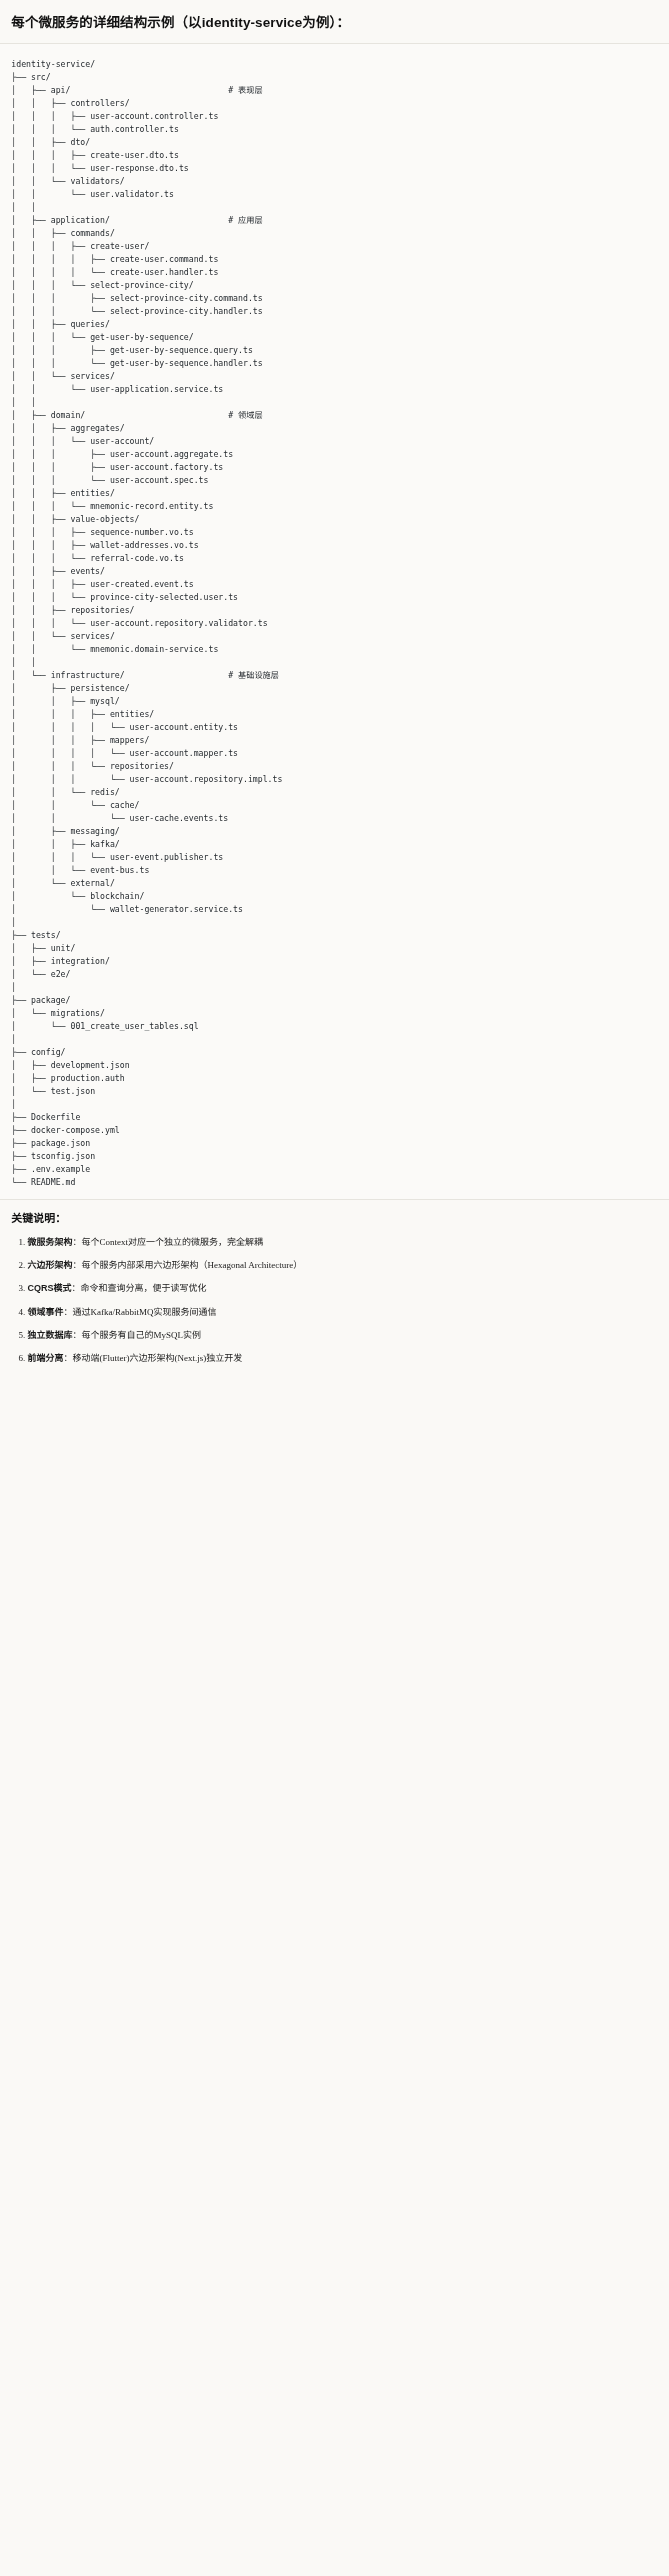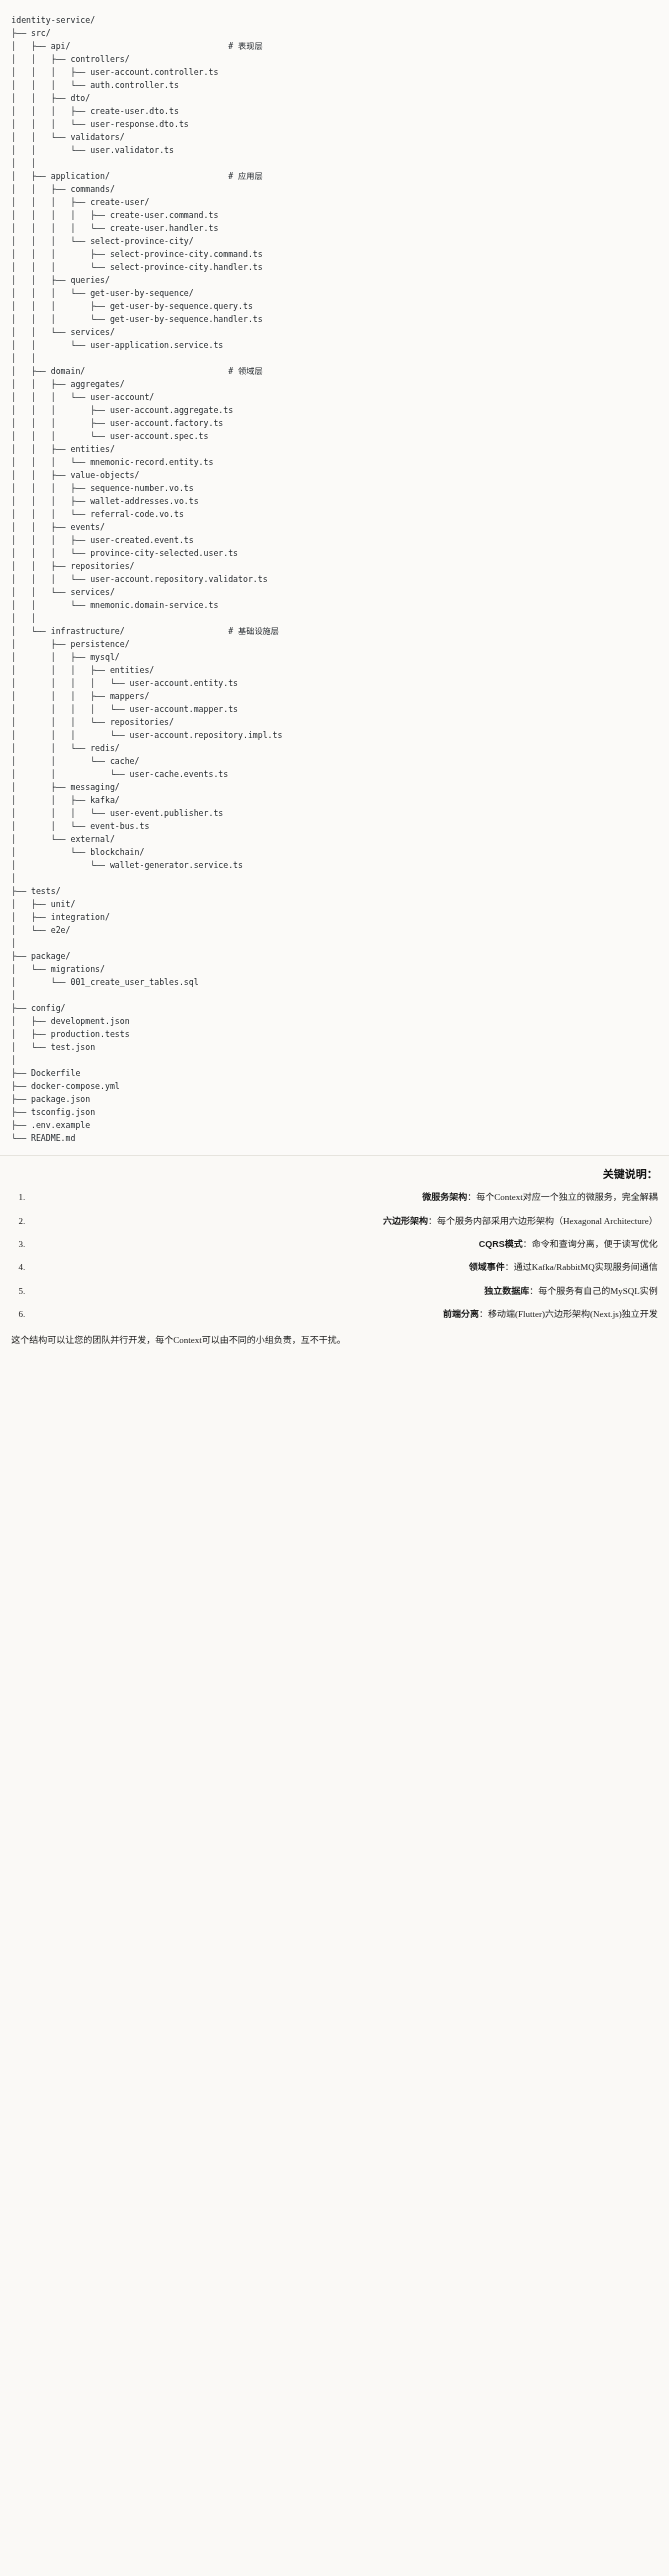--- a/index.html
+++ b/index.html
@@ -66,27 +66,25 @@
     padding: 11.3px 11.3px 7.5px 11.3px;
     border-top: 0.6px solid #e6e4de;
     background: #faf9f6;
   }
   .notes-title {
     margin: 0 0 10px 0;
     font-size: 11px;
     font-weight: bold;
     color: #111111;
     line-height: 1.3;
-    text-align: right;
   }
   ol.notes-list {
     margin: 0;
     padding: 0 0 0 16.3px;
     list-style: decimal;
-    text-align: right;
   }
   ol.notes-list > li {
     font-size: 9px;
     line-height: 1.55;
     margin: 0 0 9.4px 0;
     color: #1a1a1a;
     font-family: "Liberation Serif", "DejaVu Serif", serif;
   }
   ol.notes-list > li .nlabel {
     font-weight: bold;
@@ -101,20 +99,23 @@
     line-height: 1.6;
     color: #1a1a1a;
     font-family: "Liberation Serif", "DejaVu Serif", serif;
   }
 </style>
 </head>
 <body>
 
 <div class="page">
 
+  <div class="doc-header">
+    <h1 class="doc-title">每个微服务的详细结构示例（以identity-service为例）：</h1>
+  </div>
 
   <div class="tree-block">
     <pre class="tree" id="tree-pre"><span><span>identity-service/</span></span>
 <span><span>├── src/</span></span>
 <span><span>│   ├── api/</span>                                <span class="cmt"># 表现层</span></span>
 <span><span>│   │   ├── controllers/</span></span>
 <span><span>│   │   │   ├── user-account.controller.ts</span></span>
 <span><span>│   │   │   └── auth.controller.ts</span></span>
 <span><span>│   │   ├── dto/</span></span>
 <span><span>│   │   │   ├── create-user.dto.ts</span></span>
@@ -181,21 +182,21 @@
 <span><span>│   ├── unit/</span></span>
 <span><span>│   ├── integration/</span></span>
 <span><span>│   └── e2e/</span></span>
 <span><span>│</span></span>
 <span><span>├── package/</span></span>
 <span><span>│   └── migrations/</span></span>
 <span><span>│       └── 001_create_user_tables.sql</span></span>
 <span><span>│</span></span>
 <span><span>├── config/</span></span>
 <span><span>│   ├── development.json</span></span>
-<span><span>│   ├── production.tests</span></span>
+<span><span>│   ├── production.auth</span></span>
 <span><span>│   └── test.json</span></span>
 <span><span>│</span></span>
 <span><span>├── Dockerfile</span></span>
 <span><span>├── docker-compose.yml</span></span>
 <span><span>├── package.json</span></span>
 <span><span>├── tsconfig.json</span></span>
 <span><span>├── .env.example</span></span>
 <span><span>└── README.md</span></span></pre>
   </div>
 
@@ -204,17 +205,16 @@
 
     <ol class="notes-list" id="notes-list">
         <li><span class="nlabel">微服务架构</span><span class="ntext">：每个Context对应一个独立的微服务，完全解耦</span></li>
         <li><span class="nlabel">六边形架构</span><span class="ntext">：每个服务内部采用六边形架构（Hexagonal Architecture）</span></li>
         <li><span class="nlabel">CQRS模式</span><span class="ntext">：命令和查询分离，便于读写优化</span></li>
         <li><span class="nlabel">领域事件</span><span class="ntext">：通过Kafka/RabbitMQ实现服务间通信</span></li>
         <li><span class="nlabel">独立数据库</span><span class="ntext">：每个服务有自己的MySQL实例</span></li>
         <li><span class="nlabel">前端分离</span><span class="ntext">：移动端(Flutter)六边形架构(Next.js)独立开发</span></li>
       </ol>
 
-    <p class="closing">这个结构可以让您的团队并行开发，每个Context可以由不同的小组负责，互不干扰。</p>
   </div>
 
 </div>
 
 
 </body></html>

